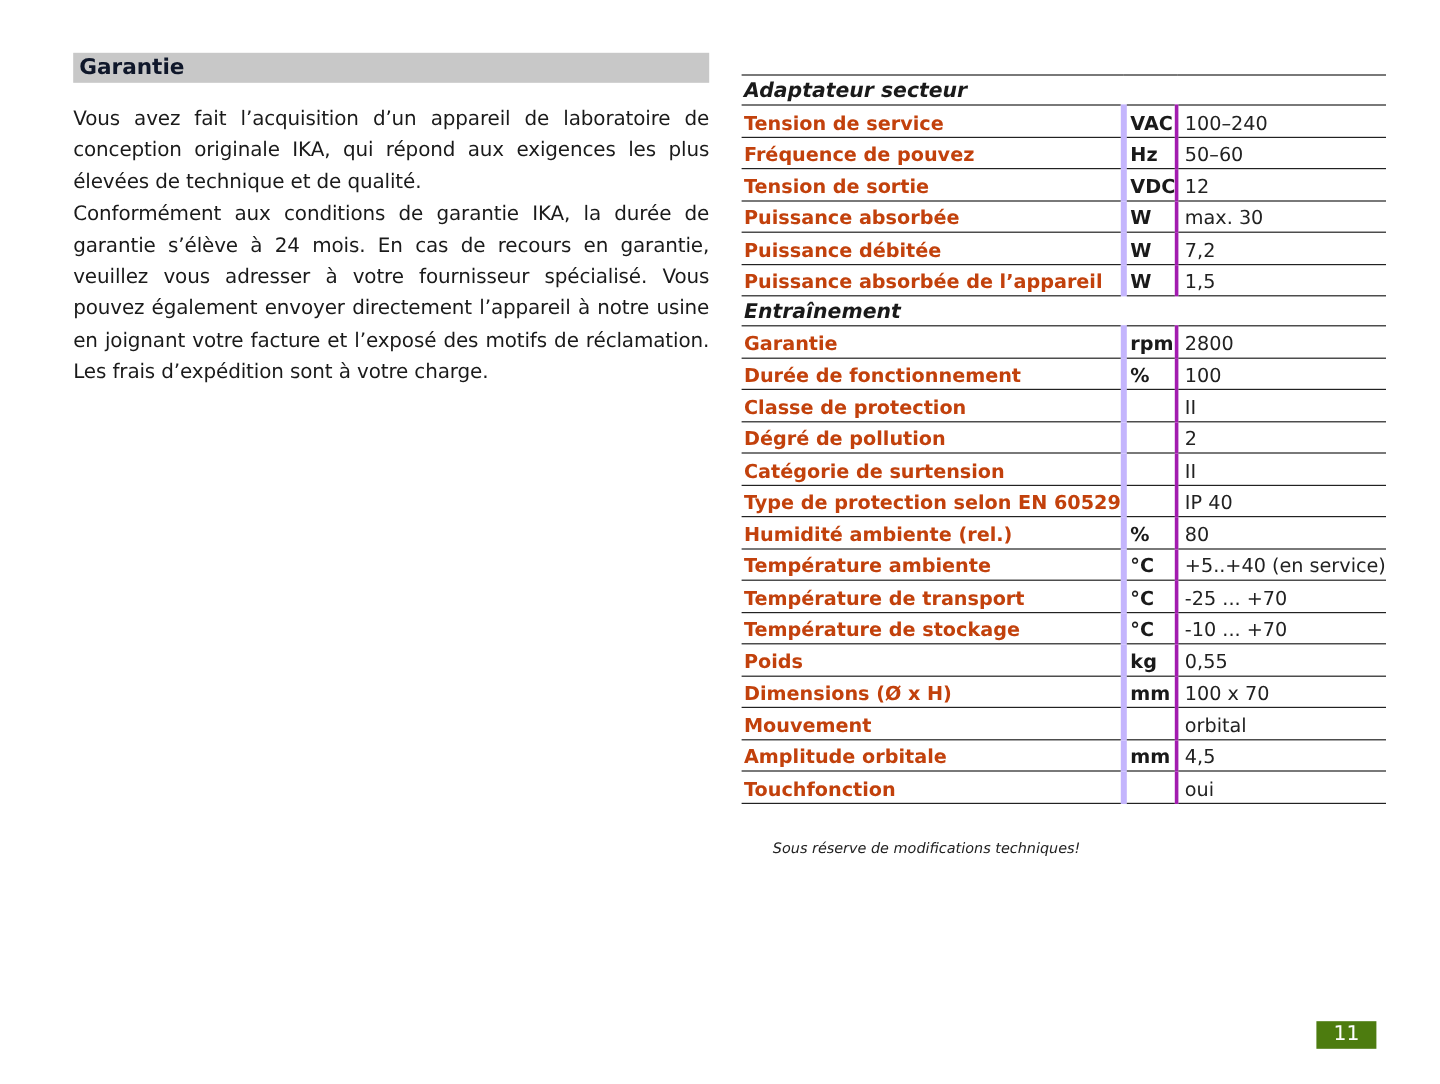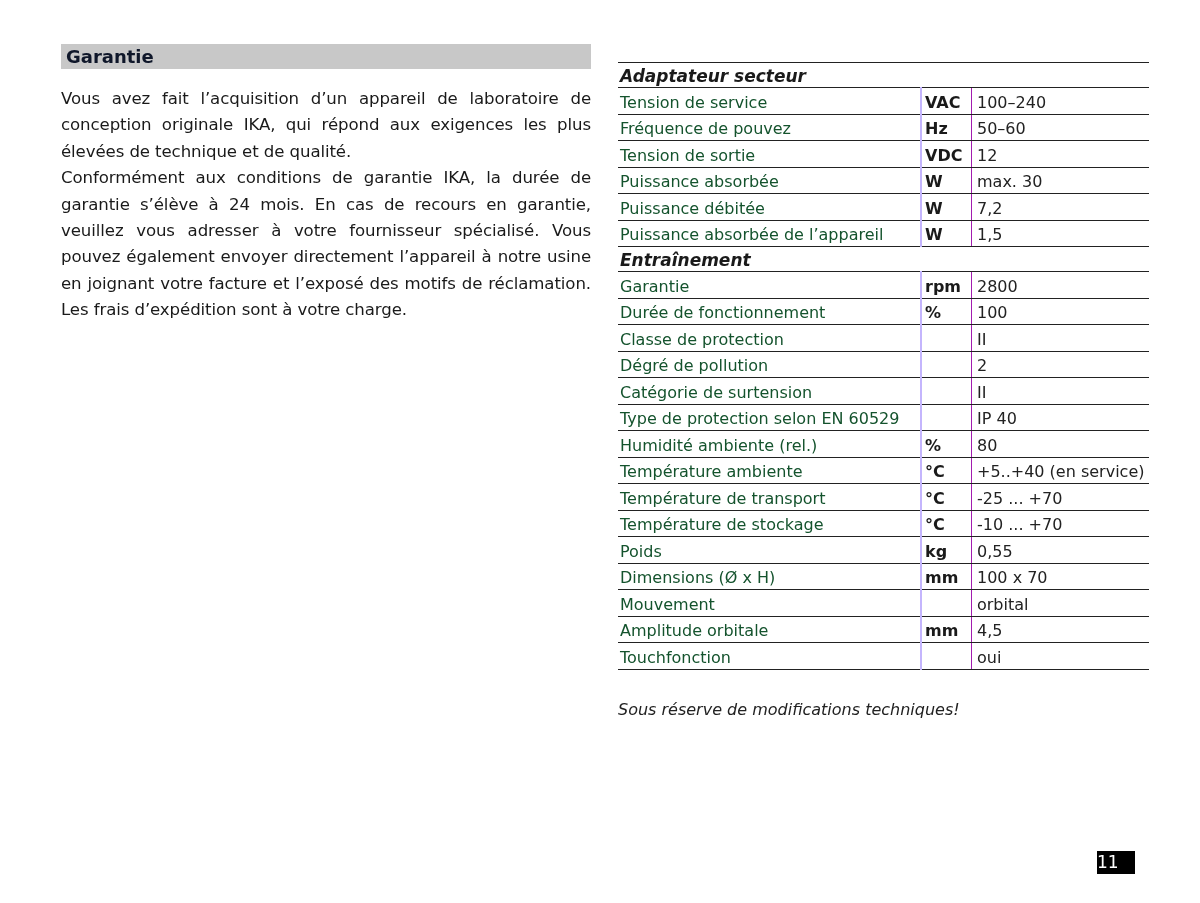--- a/index.html
+++ b/index.html
@@ -17,29 +17,29 @@
     font-size: 16.6px; line-height: 26.4px; text-align: justify;
     margin: 0; letter-spacing: -0.1px;
   }
   .para b { font-weight: normal; }
   .para-wrap { margin-top: 17px; }
 
   table.spec { border-collapse: collapse; width: 531px; margin-top: 18px; font-size: 16px; }
   table.spec td { height: 25.5px; padding: 0 0 0 2px; vertical-align: bottom; line-height: 22px; border-bottom: 1px solid #222; white-space: nowrap; }
   table.spec tr.top-rule td { height: 0; border-bottom: 1px solid #222; padding: 0; line-height: 0; }
   table.spec tr.group td { font-weight: bold; font-style: italic; font-size: 17px; height: 24px; }
-  td.label { width: 300px; font-weight: 400; color: #14532d; }
-  td.unit { width: 46px; border-left: 2px solid #c4b5fd; font-weight: bold; padding-left: 3px !important; }
-  td.value { border-left: 1px solid #a21caf; padding-left: 5px !important; color: #222; margin-left: 32px; }
+  td.label { width: 300px; font-weight: 700; color: #c2410c; }
+  td.unit { width: 46px; border-left: 5px solid #c4b5fd; font-weight: bold; padding-left: 3px !important; }
+  td.value { border-left: 3px solid #a21caf; padding-left: 5px !important; color: #222; margin-left: 32px; }
 
-  .note { font-style: italic; font-size: 16px; margin-top: 30px; color: #222; }
+  .note { font-style: italic; font-size: 12px; margin-top: 30px; color: #222; margin-left: 26px; }
 
   .page-num {
-    position: absolute; left: 1097px; top: 851px; width: 38px; height: 23px;
-    background: #000000; color: #ffffff; line-height: 23px;
+    position: absolute; left: 1097px; top: 851px; width: 50px; height: 23px;
+    background: #4d7c0f; color: #ffffff; text-align: center; line-height: 23px;
     font-size: 17px;
   }
 </style>
 </head>
 <body>
 
 <div class="col-left">
   <div class="section-header">Garantie</div>
   <div class="para-wrap">
     <p class="para"><span>Vous avez fait l’acquisition d’un appareil de laboratoire de conception originale </span><b>IKA</b><span>, qui répond aux exigences les plus élevées de technique et de qualité.</span></p>

